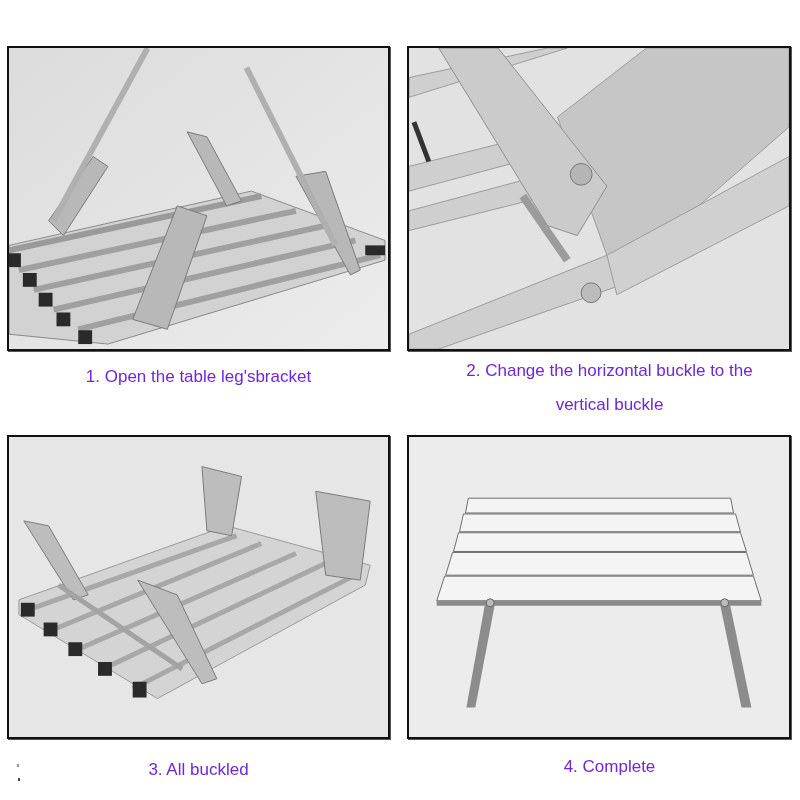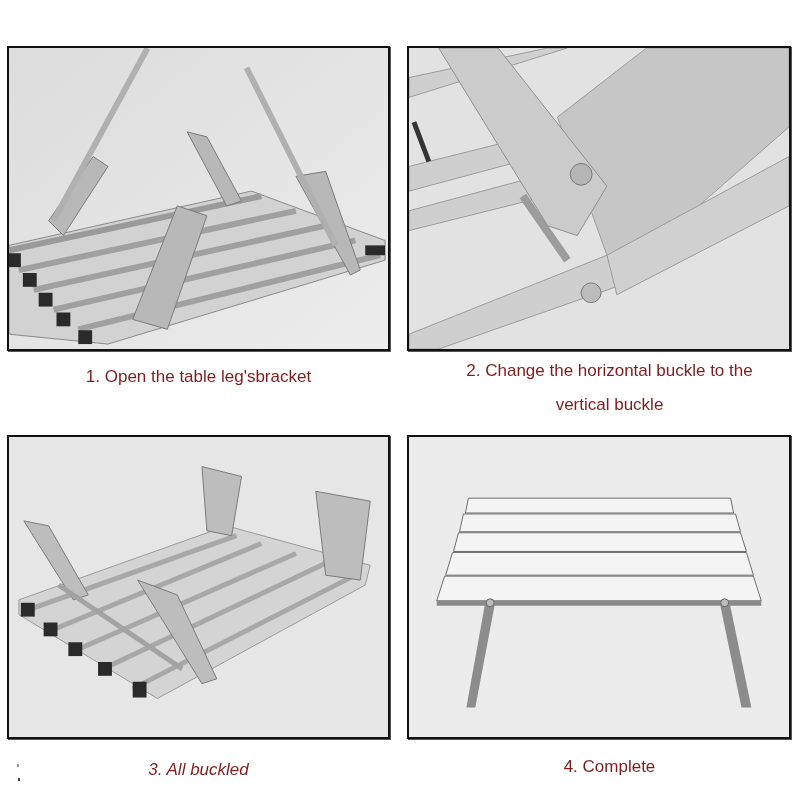--- a/index.html
+++ b/index.html
@@ -3,24 +3,24 @@
   <meta charset="utf-8">
   <style>
     html, body { margin: 0; padding: 0; background: #ffffff; }
     body { width: 800px; height: 800px; position: relative; overflow: hidden; font-family: "Liberation Sans", "DejaVu Sans", sans-serif; }
     .panel { position: absolute; box-sizing: border-box; border: 2px solid #111; background: #e4e4e4; overflow: hidden; box-shadow: 1px 1px 0 #555; }
     .panel svg { display: block; width: 100%; height: 100%; }
     #p1 { left: 7px; top: 46px; width: 383px; height: 305px; }
     #p2 { left: 407px; top: 46px; width: 384px; height: 305px; }
     #p3 { left: 7px; top: 435px; width: 383px; height: 304px; }
     #p4 { left: 407px; top: 435px; width: 384px; height: 304px; }
-    .caption { position: absolute; color: #7f1d1d; font-size: 17px; text-align: center; line-height: 34px; }
+    .caption { position: absolute; color: #6d28d9; font-size: 17px; text-align: center; line-height: 34px; }
     #c1 { left: 7px; top: 360px; width: 383px; }
     #c2 { left: 407px; top: 354px; width: 405px; }
-    #c3 { left: 7px; top: 753px; width: 383px; font-style: italic; }
+    #c3 { left: 7px; top: 753px; width: 383px; }
     #c4 { left: 407px; top: 750px; width: 405px; }
     .dot { position: absolute; width: 2px; height: 3px; background: #999; }
   </style>
 </head>
 <body>
 
 <div class="panel" id="p1">
   <svg viewBox="0 0 383 305" preserveAspectRatio="none">
     <defs>
       <linearGradient id="bg1" x1="0" y1="0" x2="1" y2="1">

